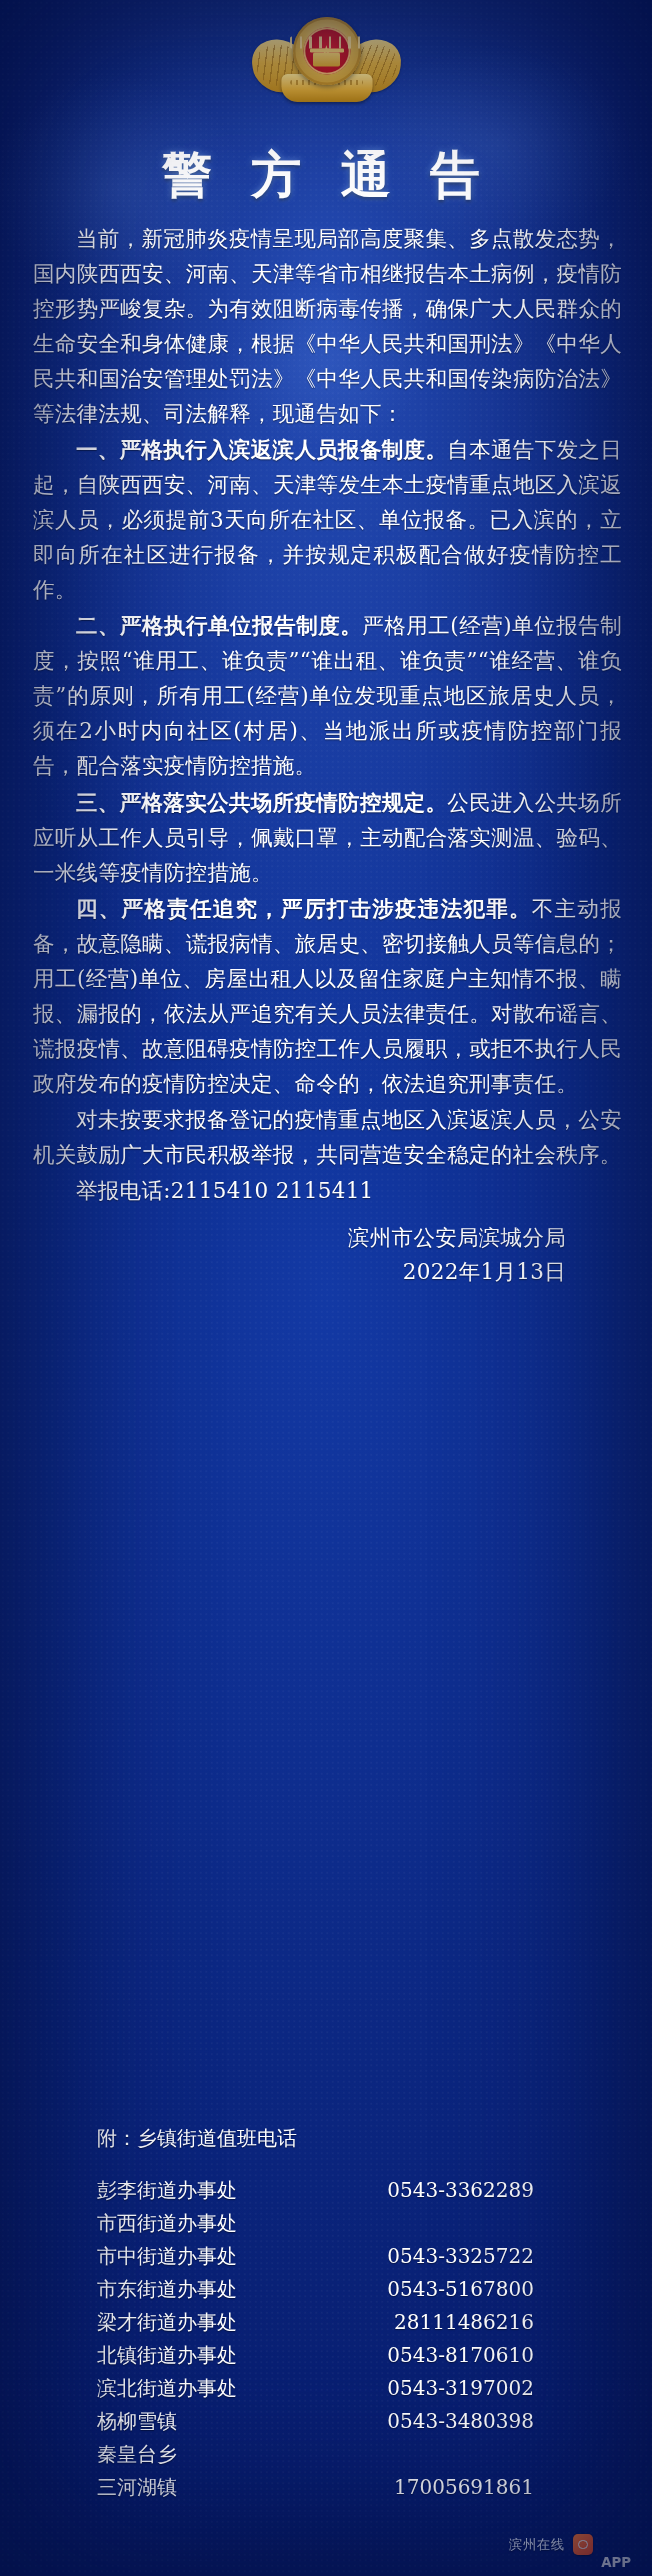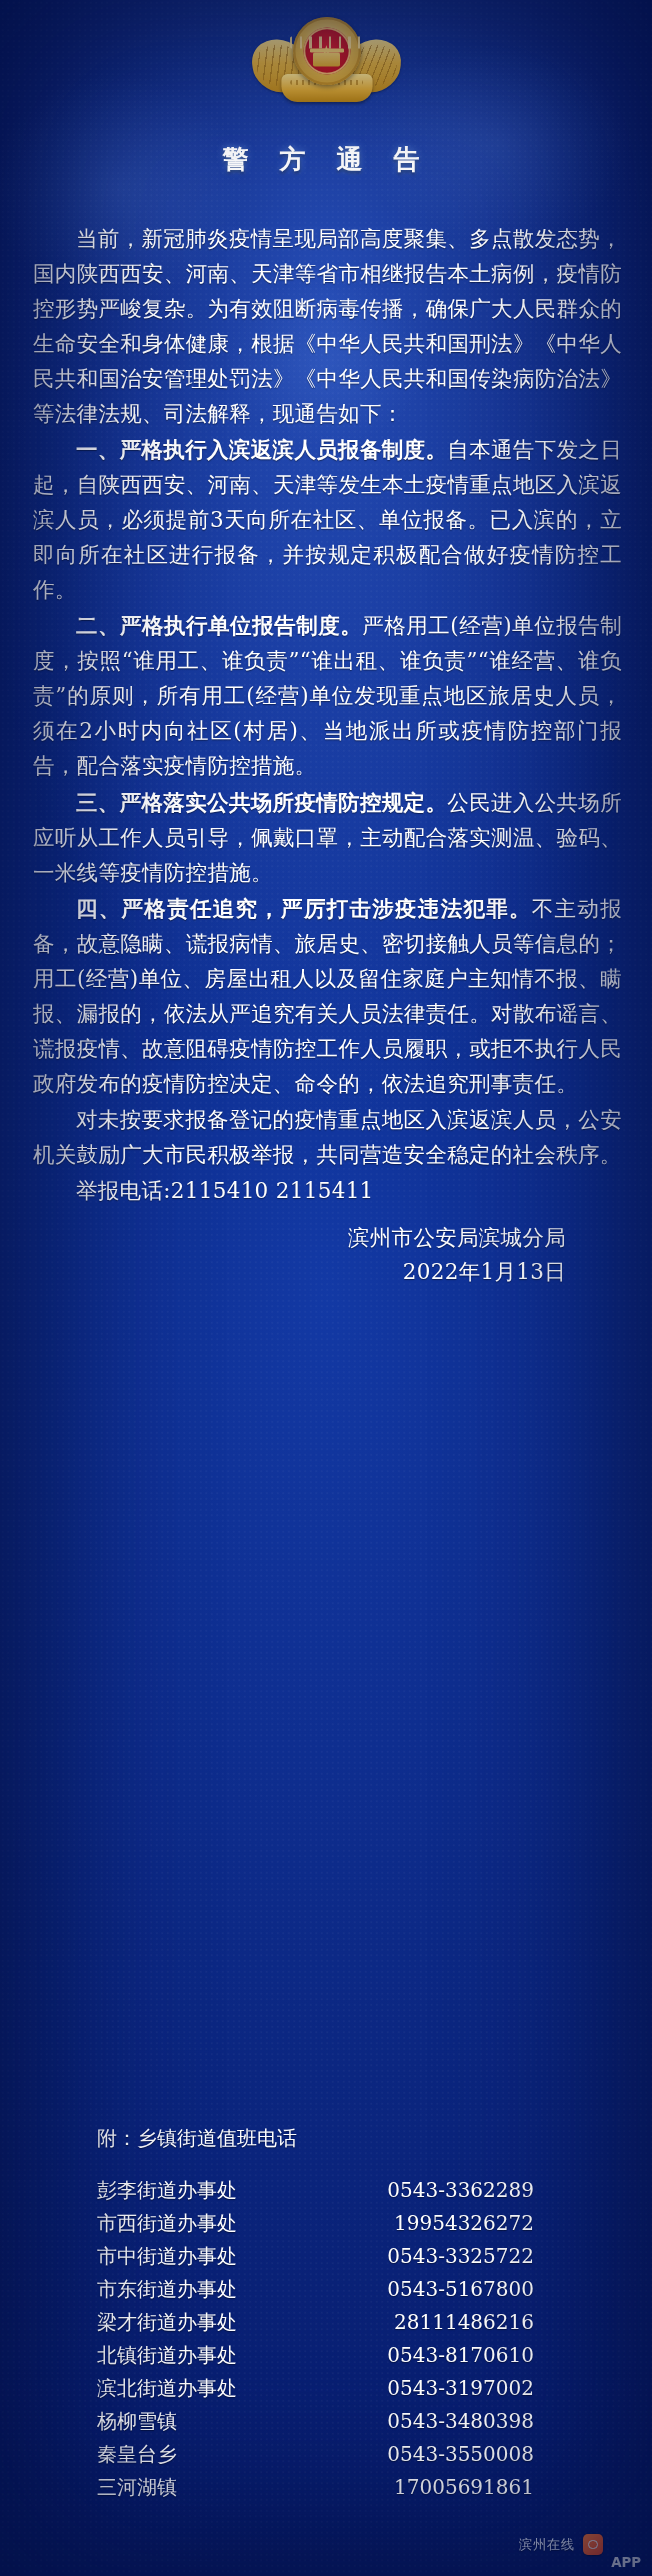--- a/index.html
+++ b/index.html
@@ -158,21 +158,21 @@
   }
 
   
   .title {
     position: absolute;
     left: 0;
     top: 142px;
     width: 653px;
     text-align: center;
     color: #ffffff;
-    font-size: 26px;
+    font-size: 50px;
     letter-spacing: 11px;
     font-weight: bold;
     text-shadow: 0 0 7.3px rgba(140,190,255,0.55), 0 1.8px 3.6px rgba(0,0,0,0.5);
     font-family: "DejaVu Serif", "Liberation Serif", serif;
   }
 
   
   .body-col {
     position: absolute;
     left: 33px;
@@ -222,21 +222,21 @@
   .ap-row {
     display: flex;
     align-items: baseline;
   }
   .ap-name { width: 182px; }
   .ap-num { width: 255px; text-align: right; }
 
   
   .footer {
     position: absolute;
-    right: 12px;
+    right: 22px;
     bottom: 6px;
     display: flex;
     align-items: center;
     gap: 8px;
   }
   .footer-text {
     color: #e8eefc;
     font-size: 13.3px;
     letter-spacing: 0.6px;
     font-family: "DejaVu Sans", "Liberation Sans", sans-serif;
@@ -307,21 +307,20 @@
 
   <div class="appendix">
     <div class="appendix-title">附：乡镇街道值班电话</div>
     <div id="appendix-rows">
         <div class="ap-row">
           <div class="ap-name">彭李街道办事处</div>
           <div class="ap-num">0543-3362289</div>
         </div>
         <div class="ap-row">
           <div class="ap-name">市西街道办事处</div>
-          <div class="ap-num">19954326272</div>
         </div>
         <div class="ap-row">
           <div class="ap-name">市中街道办事处</div>
           <div class="ap-num">0543-3325722</div>
         </div>
         <div class="ap-row">
           <div class="ap-name">市东街道办事处</div>
           <div class="ap-num">0543-5167800</div>
         </div>
         <div class="ap-row">
@@ -335,21 +334,20 @@
         <div class="ap-row">
           <div class="ap-name">滨北街道办事处</div>
           <div class="ap-num">0543-3197002</div>
         </div>
         <div class="ap-row">
           <div class="ap-name">杨柳雪镇</div>
           <div class="ap-num">0543-3480398</div>
         </div>
         <div class="ap-row">
           <div class="ap-name">秦皇台乡</div>
-          <div class="ap-num">0543-3550008</div>
         </div>
         <div class="ap-row">
           <div class="ap-name">三河湖镇</div>
           <div class="ap-num">17005691861</div>
         </div>
       </div>
   </div>
 
   <div class="footer">
     <div class="footer-text">滨州在线</div>

